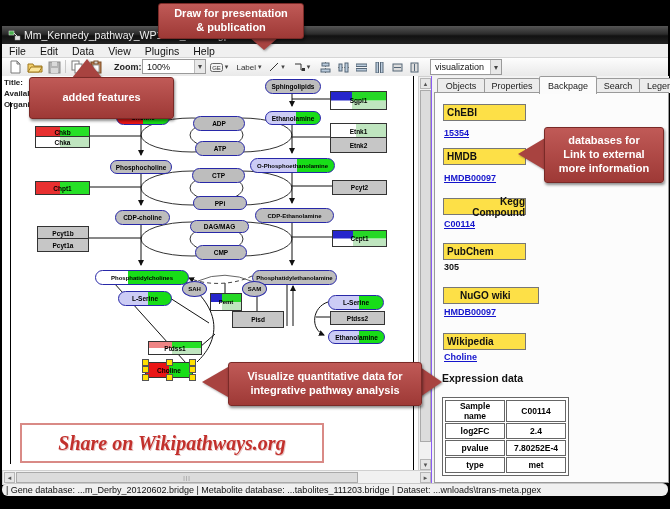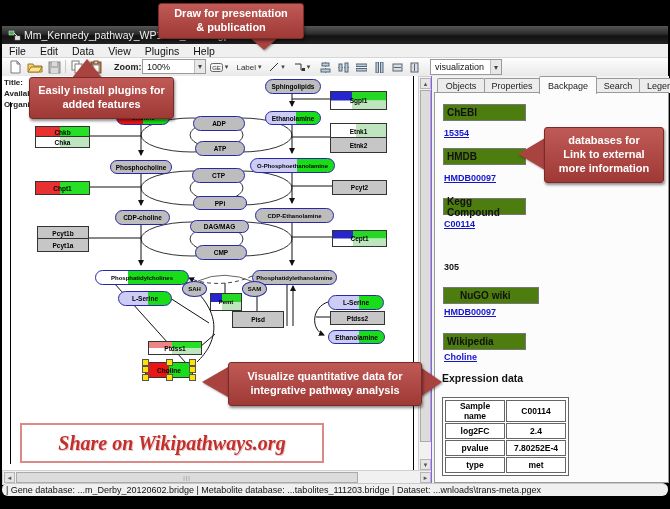--- a/index.html
+++ b/index.html
@@ -49,22 +49,22 @@
   .sbtn{position:absolute;background:#e6e6e6;border:1px solid #b5b5b5;font-size:6px;color:#555;
         display:flex;align-items:center;justify-content:center;}
   .sthumb{position:absolute;background:#dcdcdc;border:1px solid #aaa;display:flex;align-items:center;justify-content:center;
           font-size:6px;color:#888;letter-spacing:1px;}
   
   #panel{left:431px;top:76px;width:237px;height:407px;background:#f2f2f2;border-left:1px solid #8b5cf6;}
   .tab{position:absolute;top:2px;height:14px;background:#ececec;border:1px solid #9a9a9a;border-bottom:none;
        font-size:9px;color:#222;display:flex;align-items:center;justify-content:center;border-radius:2px 2px 0 0;}
   .tab.active{background:#fbfbfb;top:0;height:17px;font-weight:normal;z-index:2;}
   #panelbody{position:absolute;left:2px;top:16px;width:233px;height:389px;background:#fcfcfc;border:1px solid #9a9a9a;overflow:hidden;}
-  .hdrbox{position:absolute;left:8px;width:78px;height:15px;background:#4d7c0f;border:1px solid #777;
-          font-size:10px;font-weight:bold;color:#111;display:flex;align-items:center;padding-left:3px;}
+  .hdrbox{position:absolute;left:8px;width:78px;height:15px;background:#fde047;border:1px solid #777;
+          font-size:10px;font-weight:bold;color:#111;display:flex;align-items:center;padding-left:3px;text-align:right;}
   .plink{position:absolute;left:9px;font-size:9px;font-weight:bold;color:#1414cc;text-decoration:underline;}
   .pval{position:absolute;left:9px;font-size:9px;font-weight:bold;color:#111;}
   .exptitle{position:absolute;left:7px;font-size:10.5px;font-weight:bold;color:#111;}
   .geneid{position:absolute;left:7px;font-size:8.5px;font-weight:bold;color:#111;}
   #exptable{position:absolute;left:7px;top:332px;border:1px solid #666;background:#fff;padding:1px;}
   #exptable table{border-collapse:separate;border-spacing:1px;}
   #exptable td{border:1px solid #666;font-size:8.5px;font-weight:bold;text-align:center;
                width:54px;height:14px;padding:0 2px;background:#fff;}
   
   #statusbar{left:2px;top:483px;width:666px;height:13px;background:#f0f0f0;border-top:1px solid #c9c9c9;
@@ -330,20 +330,21 @@
   <div id="panelbody">
     <div class="hdrbox" style="top:11px;">ChEBI</div>
     <a class="plink" style="top:35px;">15354</a>
 
     <div class="hdrbox" style="top:55px;">HMDB</div>
     <a class="plink" style="top:80px;">HMDB00097</a>
 
     <div class="hdrbox" style="top:105px;">Kegg Compound</div>
     <a class="plink" style="top:126px;">C00114</a>
 
+    <div class="hdrbox" style="top:150px;">PubChem</div>
     <span class="pval" style="top:169px;">305</span>
 
     <div class="hdrbox" style="top:194px;padding-left:16px;">NuGO wiki</div>
     <a class="plink" style="top:214px;">HMDB00097</a>
 
     <div class="hdrbox" style="top:240px;">Wikipedia</div>
     <a class="plink" style="top:259px;">Choline</a>
 
     <div class="exptitle" style="top:279px;">Expression data</div>
     <div class="geneid" style="top:307px;">Gene id on mapp: C00114</div>
@@ -377,21 +378,20 @@
   <span>| Gene database: ...m_Derby_20120602.bridge | Metabolite database: ...tabolites_111203.bridge | Dataset: ...wnloads\trans-meta.pgex</span>
 </div>
 
 <div class="callout" style="left:158px;top:3px;width:144px;height:34px;font-size:11px;">
   <div>Draw for presentation</div>
   <div>&amp; publication</div>
 </div>
 <div class="arr" style="left:249px;top:37px;border-left:15px solid transparent;border-right:15px solid transparent;border-top:13px solid #a84340;"></div>
 
 <div class="callout" style="left:29px;top:77px;width:143px;height:40px;font-size:11px;">
-  <div>Easily install plugins for</div>
   <div>added features</div>
 </div>
 <div class="arr" style="left:72px;top:59px;border-left:15px solid transparent;border-right:15px solid transparent;border-bottom:19px solid #a84340;"></div>
 
 <div class="callout" style="left:544px;top:127px;width:118px;height:54px;font-size:11px;">
   <div>databases  for</div>
   <div>Link  to external</div>
   <div>more information</div>
 </div>
 <div class="arr" style="left:518px;top:138px;border-top:16px solid transparent;border-bottom:16px solid transparent;border-right:27px solid #a84340;"></div>

